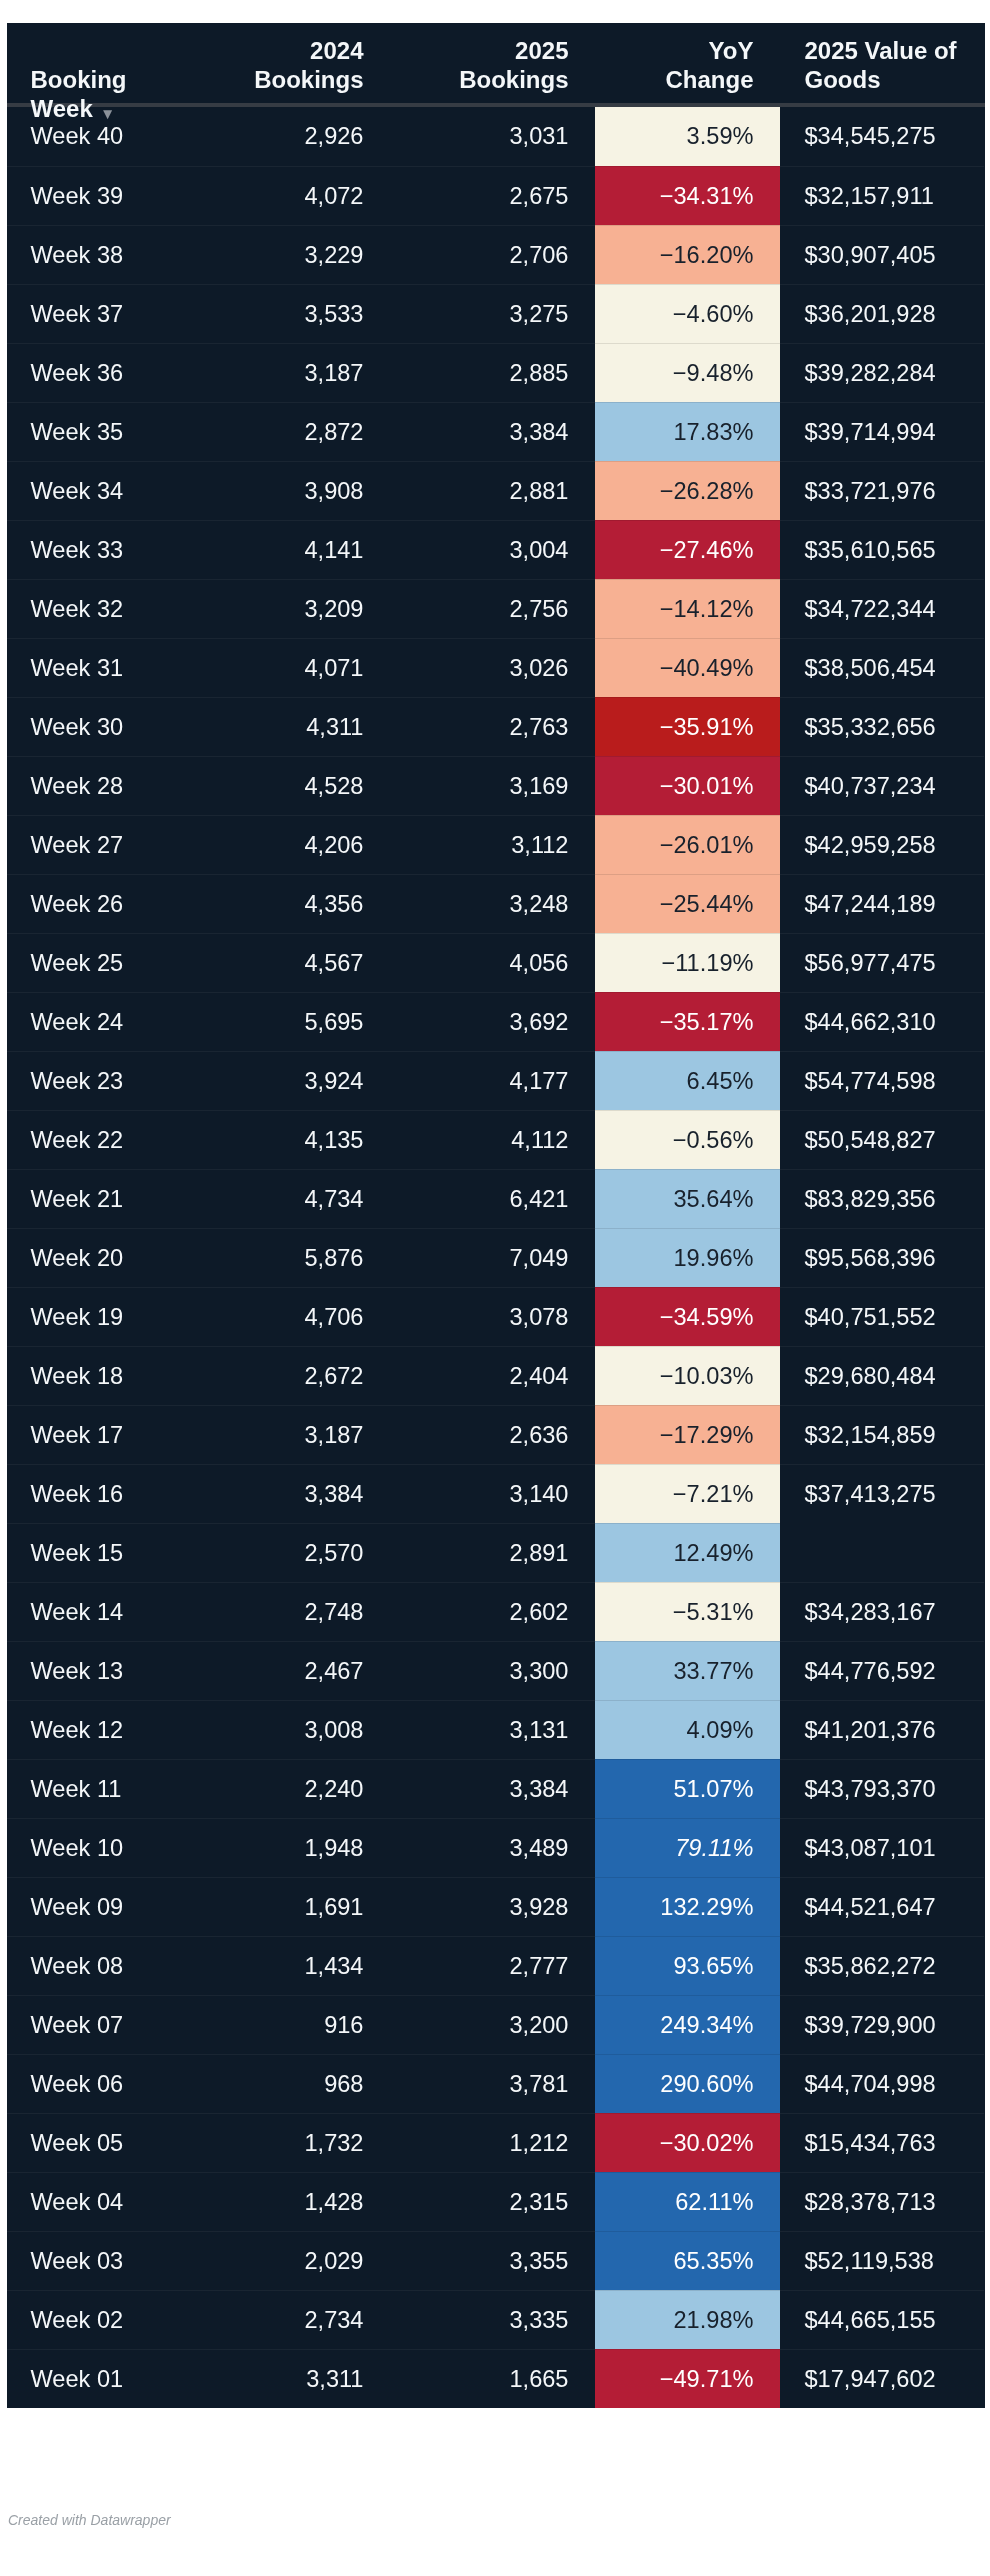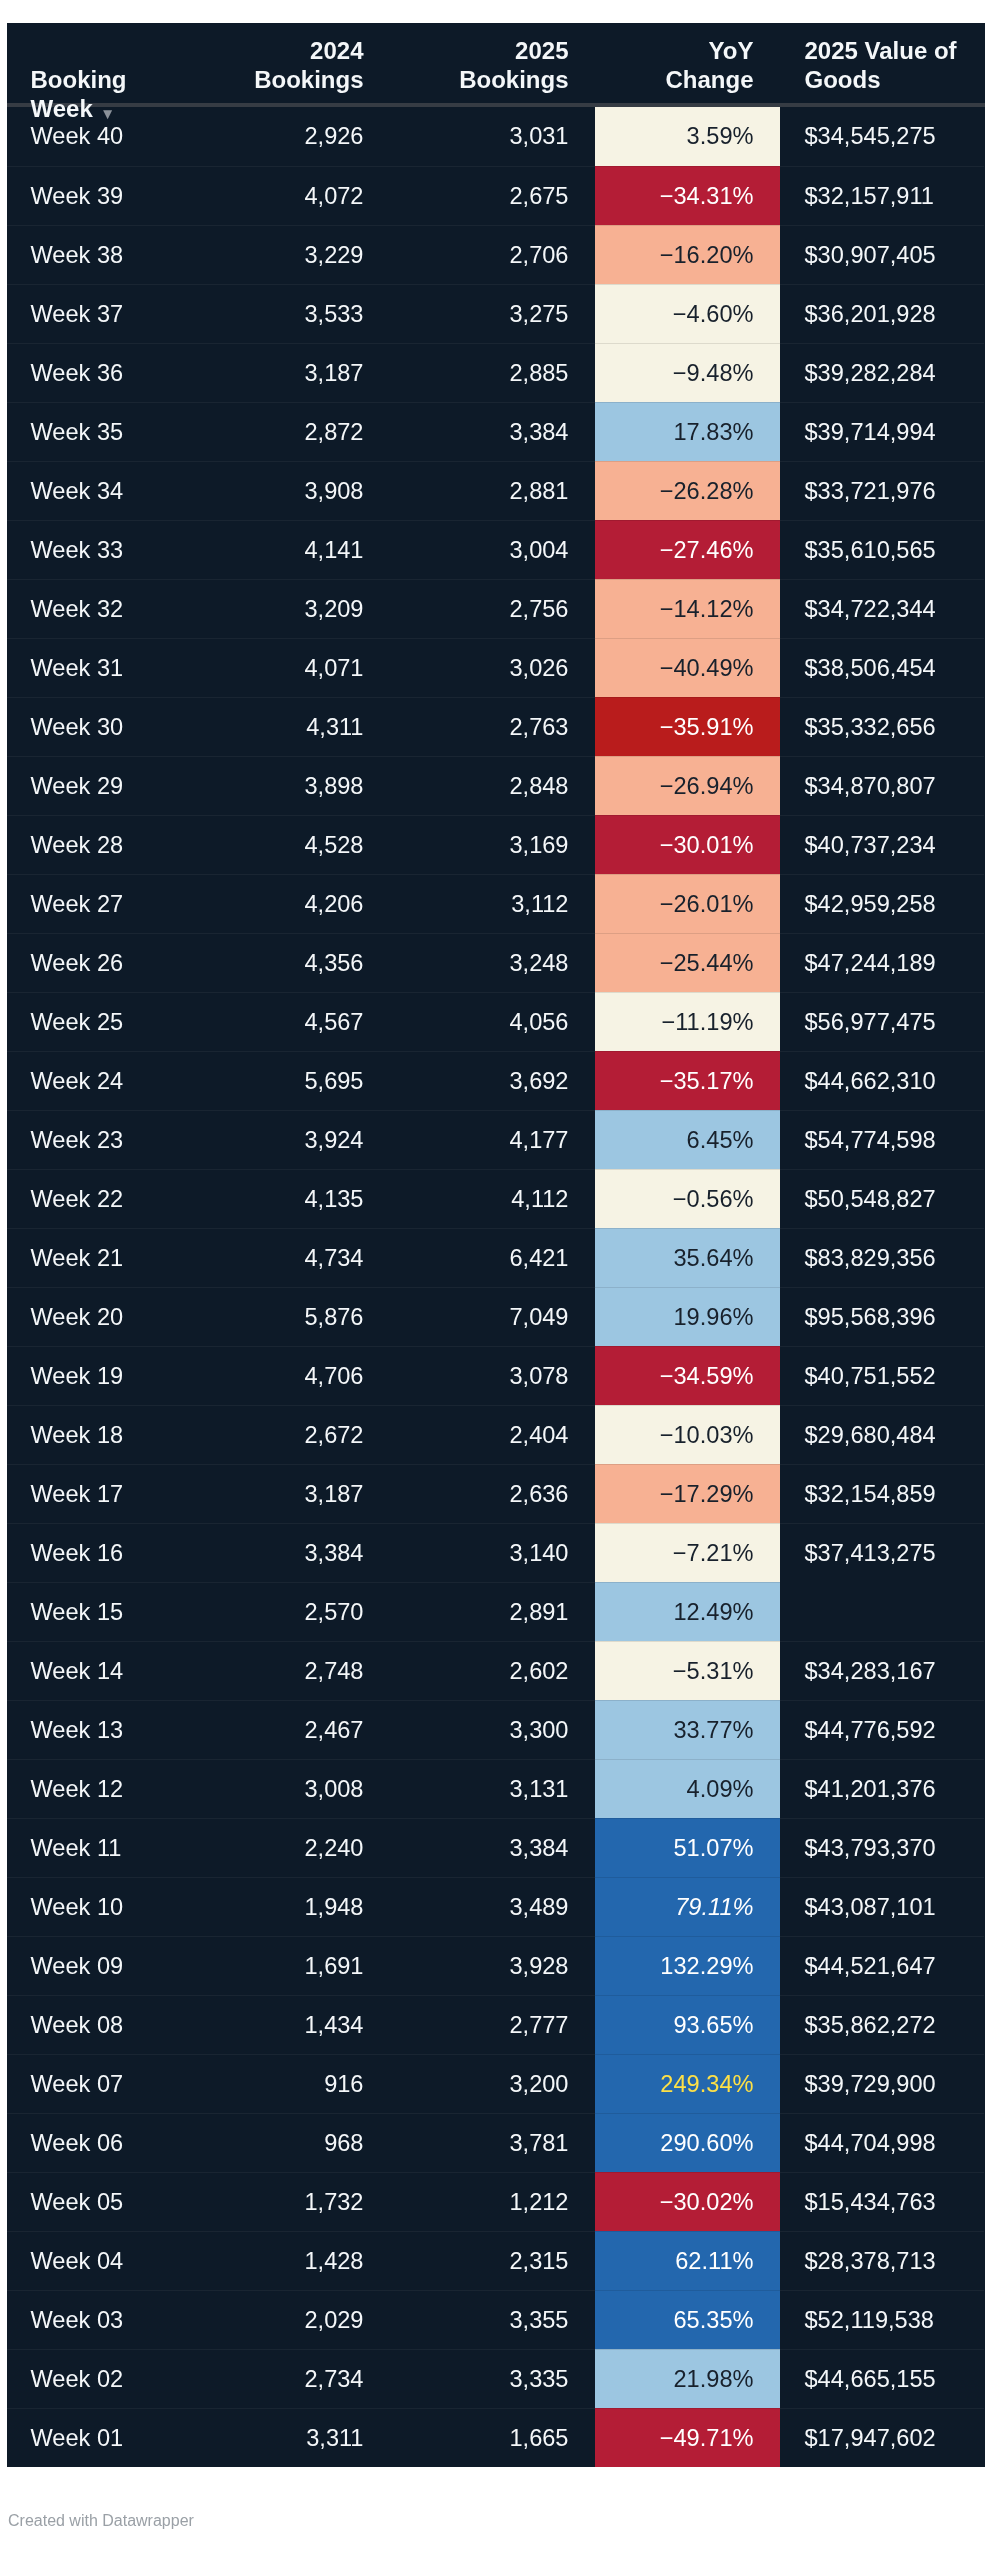--- a/index.html
+++ b/index.html
@@ -61,23 +61,24 @@
   .cell.right { justify-content: flex-end; }
   .data-row:not(:first-child) .cell.dark {
     border-top: 0.8px solid rgba(255,255,255,0.05);
   }
   .data-row:not(:first-child) .cell.yoy {
     border-top: 0.8px solid rgba(0,0,0,0.10);
   }
   .footer-credit {
     position: absolute;
     left: 8px; top: 2512px;
-    font-size: 16px;
+    font-size: 14px;
     color: #9aa0a6;
     cursor: pointer;
+    font-style: italic;
   }
 </style>
 </head>
 <body>
 
 <div class="table-wrap">
   <div class="grid-row header-row">
     <div class="hcell left pad-l">
       <span>
         <span>Booking
@@ -183,27 +184,20 @@
   </div>
 
   <div class="grid-row data-row">
     <div class="cell left pad-l dark">Week 30</div>
     <div class="cell right dark">4,311</div>
     <div class="cell right pad-r dark">2,763</div>
     <div class="cell right pad-r yoy" style="background: #b91c1c; color: rgb(255, 255, 255);">−35.91%</div>
     <div class="cell left pad-l5 dark">$35,332,656</div>
   </div>
 
-  <div class="grid-row data-row">
-    <div class="cell left pad-l dark">Week 29</div>
-    <div class="cell right dark">3,898</div>
-    <div class="cell right pad-r dark">2,848</div>
-    <div class="cell right pad-r yoy" style="background: rgb(247, 177, 147); color: rgb(24, 33, 44);">−26.94%</div>
-    <div class="cell left pad-l5 dark">$34,870,807</div>
-  </div>
 
   <div class="grid-row data-row">
     <div class="cell left pad-l dark">Week 28</div>
     <div class="cell right dark">4,528</div>
     <div class="cell right pad-r dark">3,169</div>
     <div class="cell right pad-r yoy" style="background: rgb(180, 29, 54); color: rgb(255, 255, 255);">−30.01%</div>
     <div class="cell left pad-l5 dark">$40,737,234</div>
   </div>
 
   <div class="grid-row data-row">
@@ -362,21 +356,21 @@
     <div class="cell right dark">1,434</div>
     <div class="cell right pad-r dark">2,777</div>
     <div class="cell right pad-r yoy" style="background: rgb(35, 103, 174); color: rgb(255, 255, 255);">93.65%</div>
     <div class="cell left pad-l5 dark">$35,862,272</div>
   </div>
 
   <div class="grid-row data-row">
     <div class="cell left pad-l dark">Week 07</div>
     <div class="cell right dark">916</div>
     <div class="cell right pad-r dark">3,200</div>
-    <div class="cell right pad-r yoy" style="background: rgb(35, 103, 174); color: #fde047;">249.34%</div>
+    <div class="cell right pad-r yoy" style="background: rgb(35, 103, 174); color: #ffffff;">249.34%</div>
     <div class="cell left pad-l5 dark">$39,729,900</div>
   </div>
 
   <div class="grid-row data-row">
     <div class="cell left pad-l dark">Week 06</div>
     <div class="cell right dark">968</div>
     <div class="cell right pad-r dark">3,781</div>
     <div class="cell right pad-r yoy" style="background: rgb(35, 103, 174); color: rgb(255, 255, 255);">290.60%</div>
     <div class="cell left pad-l5 dark">$44,704,998</div>
   </div>

